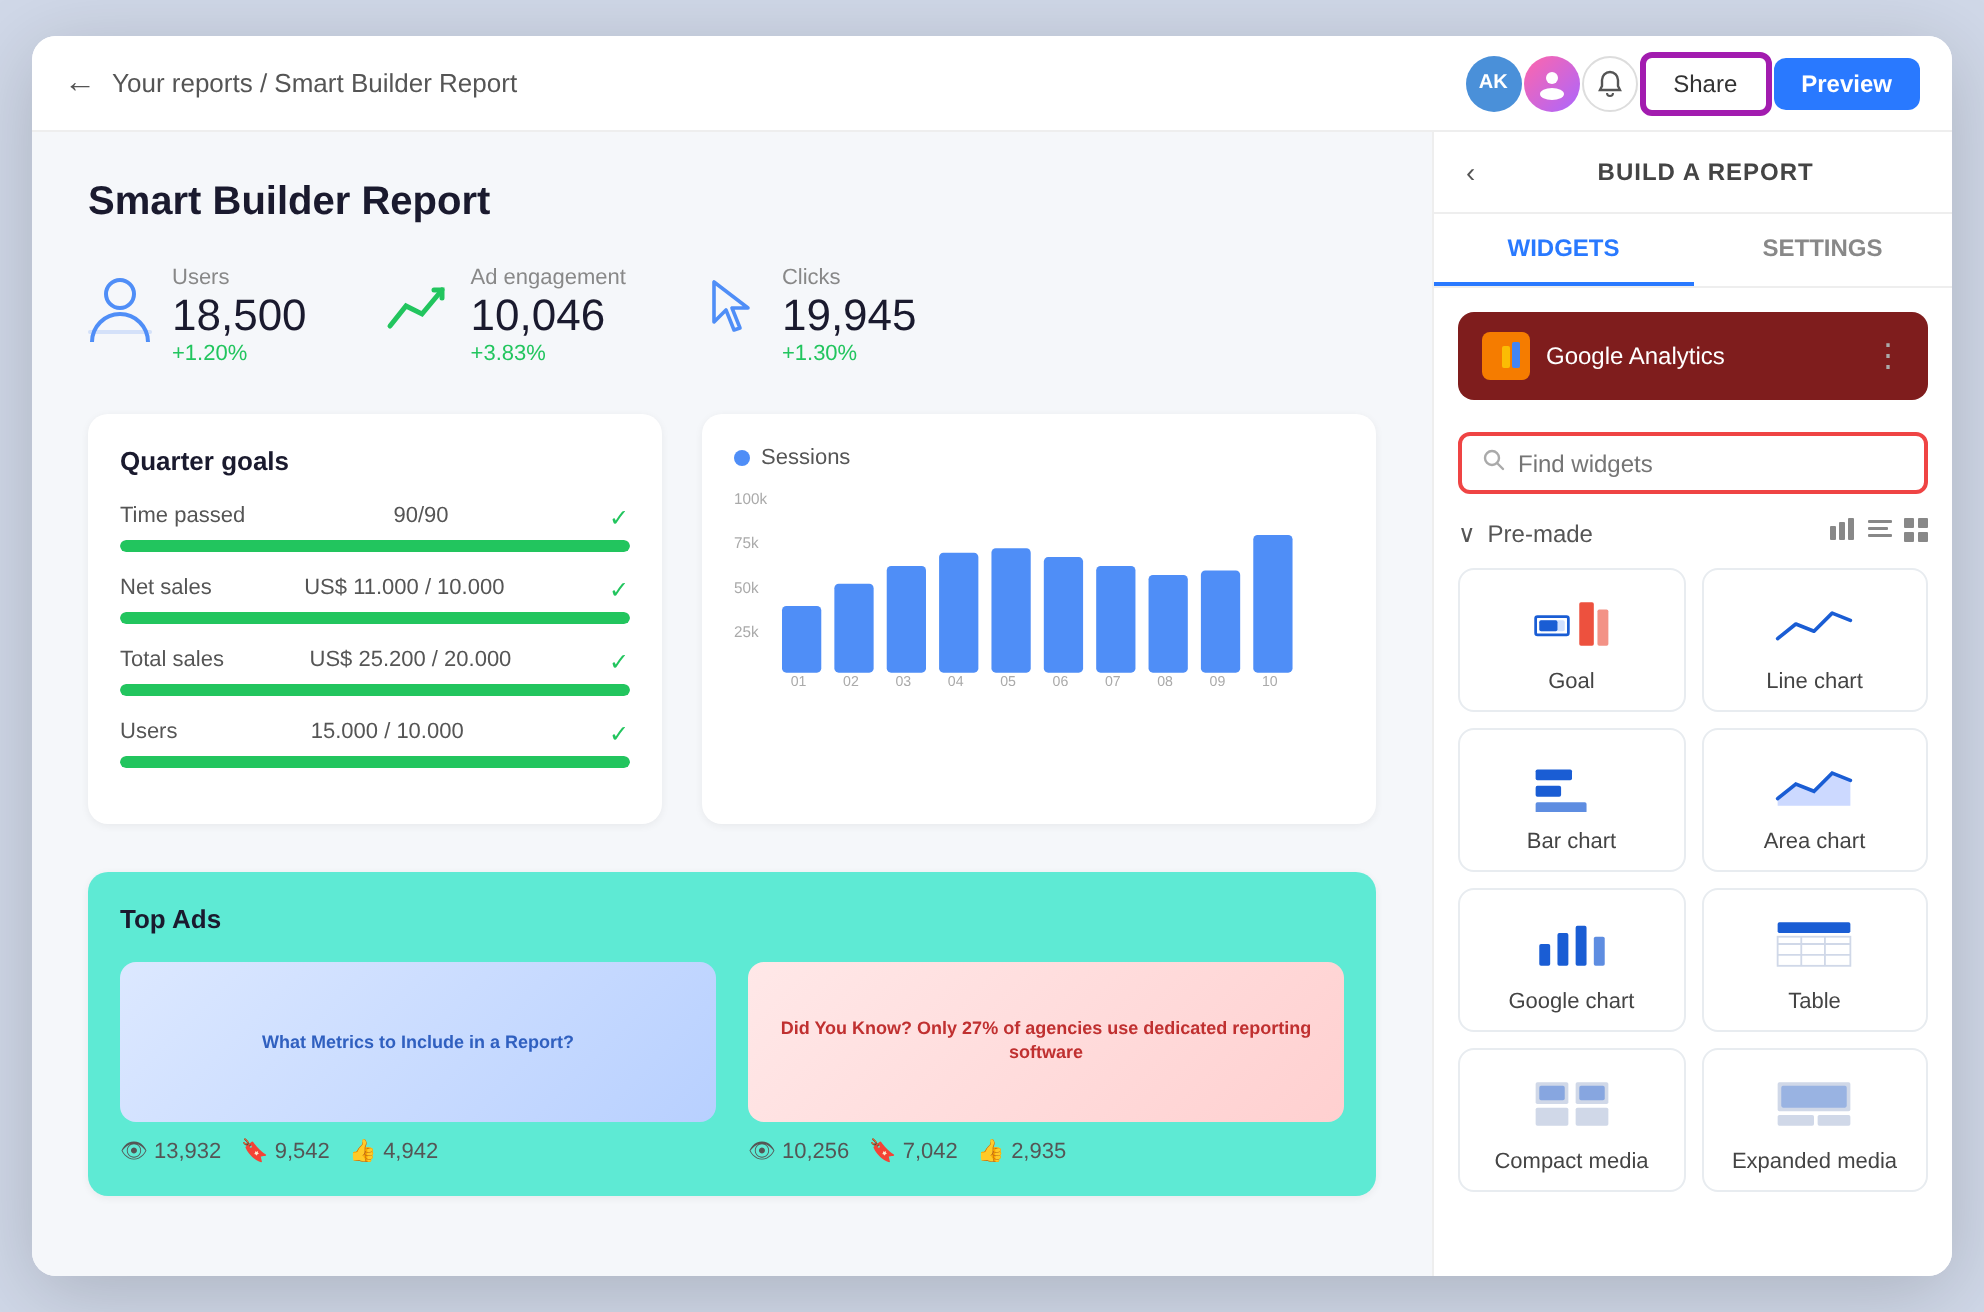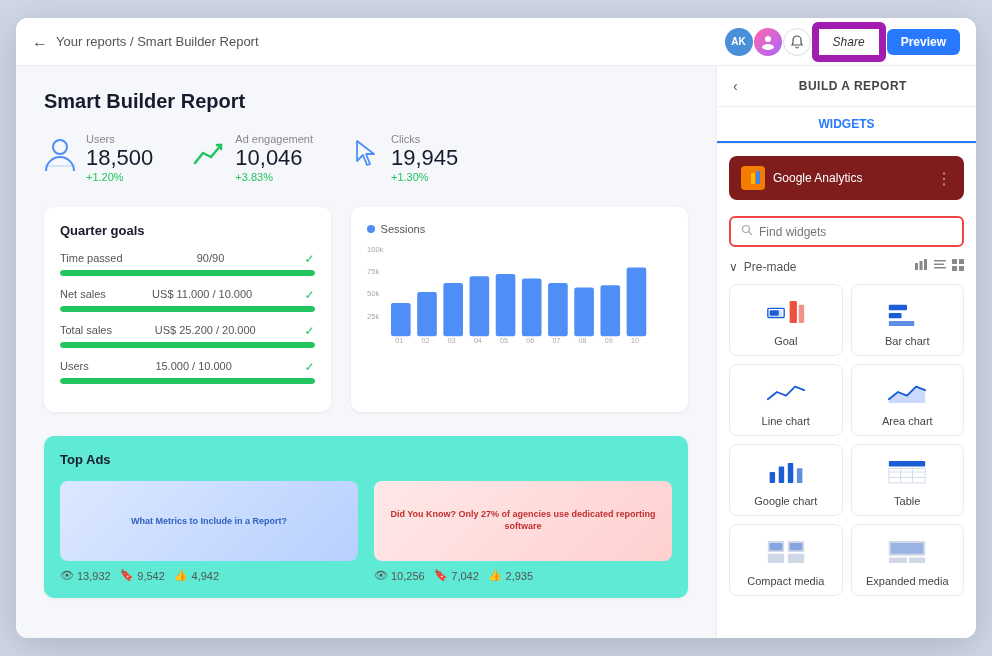--- a/index.html
+++ b/index.html
@@ -85,27 +85,26 @@
       display: flex;
       align-items: center;
       justify-content: center;
       cursor: pointer;
       font-size: 14px;
       color: #555;
       background: none;
     }
     .share-btn {
       padding: 6px 14px;
-      border: 7px solid #a21caf;
+      border: 3px solid #a21caf;
       border-radius: 6px;
       background: #fff;
       font-size: 12px;
       cursor: pointer;
       color: #333;
-      font-style: italic;
     }
     .preview-btn {
       padding: 6px 14px;
       border: none;
       border-radius: 6px;
       background: #2979ff;
       font-size: 12px;
       cursor: pointer;
       color: #fff;
       font-weight: 600;
@@ -664,20 +663,21 @@
       </div>
     </div>
 
     <div class="right-panel">
       <div class="panel-header">
         <button class="panel-back-btn">‹</button>
         <div class="panel-header-title">BUILD A REPORT</div>
       </div>
       <div class="panel-tabs">
         <div class="panel-tab active">WIDGETS</div>
+        <div class="panel-tab">SETTINGS</div>
       </div>
       <div class="ga-card">
         <div class="ga-icon">
           <svg width="16" height="16" viewBox="0 0 16 16">
             <rect x="1" y="6" width="4" height="8" rx="1" fill="#f57c00"></rect>
             <rect x="6" y="3" width="4" height="11" rx="1" fill="#fbbc04"></rect>
             <rect x="11" y="1" width="4" height="13" rx="1" fill="#4285f4"></rect>
           </svg>
         </div>
         <div class="ga-name">Google Analytics</div>
@@ -731,35 +731,35 @@
               <rect x="26" y="2" width="8" height="24" rx="1" fill="#e8260e" opacity="0.8"></rect>
               <rect x="36" y="6" width="6" height="20" rx="1" fill="#e8260e" opacity="0.5"></rect>
             </svg>
           </div>
           <div class="widget-name">Goal</div>
         </div>
 
         <div class="widget-card">
           <div class="widget-icon">
             <svg width="44" height="28" viewBox="0 0 44 28">
+              <polyline points="2,22 12,14 22,18 32,8 42,12" stroke="#1a5dd4" stroke-width="2" fill="none" stroke-linecap="round" stroke-linejoin="round"></polyline>
+            </svg>
+          </div>
+          <div class="widget-name">Line chart</div>
+        </div>
+
+        <div class="widget-card">
+          <div class="widget-icon">
+            <svg width="44" height="28" viewBox="0 0 44 28">
               <rect x="2" y="6" width="20" height="6" rx="1" fill="#1a5dd4"></rect>
               <rect x="2" y="15" width="14" height="6" rx="1" fill="#1a5dd4"></rect>
               <rect x="2" y="24" width="28" height="6" rx="1" fill="#1a5dd4" opacity="0.7"></rect>
             </svg>
           </div>
           <div class="widget-name">Bar chart</div>
-        </div>
-
-        <div class="widget-card">
-          <div class="widget-icon">
-            <svg width="44" height="28" viewBox="0 0 44 28">
-              <polyline points="2,22 12,14 22,18 32,8 42,12" stroke="#1a5dd4" stroke-width="2" fill="none" stroke-linecap="round" stroke-linejoin="round"></polyline>
-            </svg>
-          </div>
-          <div class="widget-name">Line chart</div>
         </div>
 
         <div class="widget-card">
           <div class="widget-icon">
             <svg width="44" height="28" viewBox="0 0 44 28">
               <polyline points="2,22 12,14 22,18 32,8 42,12 42,26 2,26" fill="#ccd9ff" stroke="none"></polyline>
               <polyline points="2,22 12,14 22,18 32,8 42,12" stroke="#1a5dd4" stroke-width="2" fill="none" stroke-linecap="round"></polyline>
             </svg>
           </div>
           <div class="widget-name">Area chart</div>

